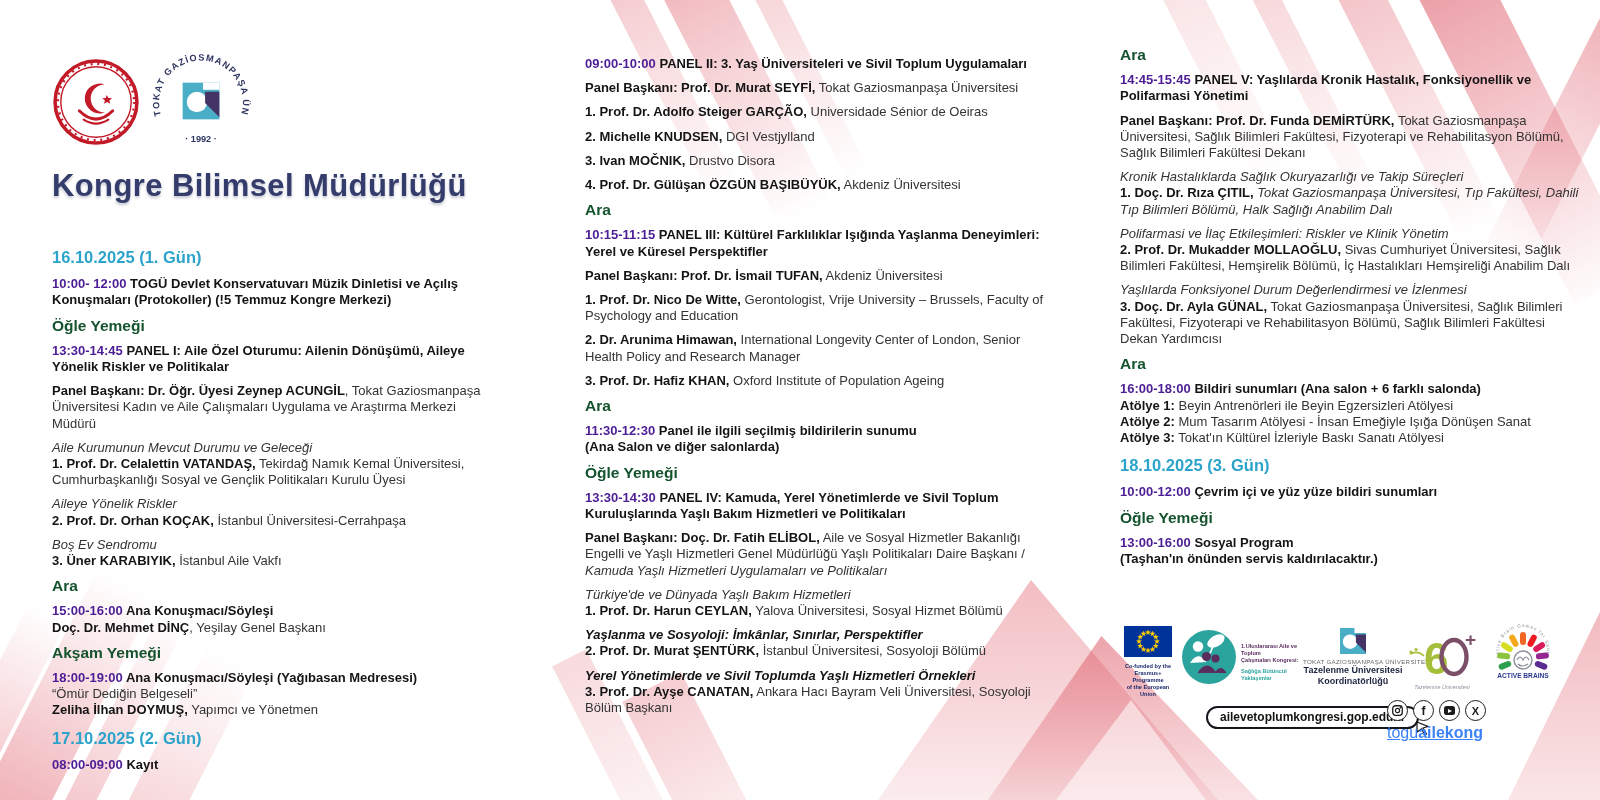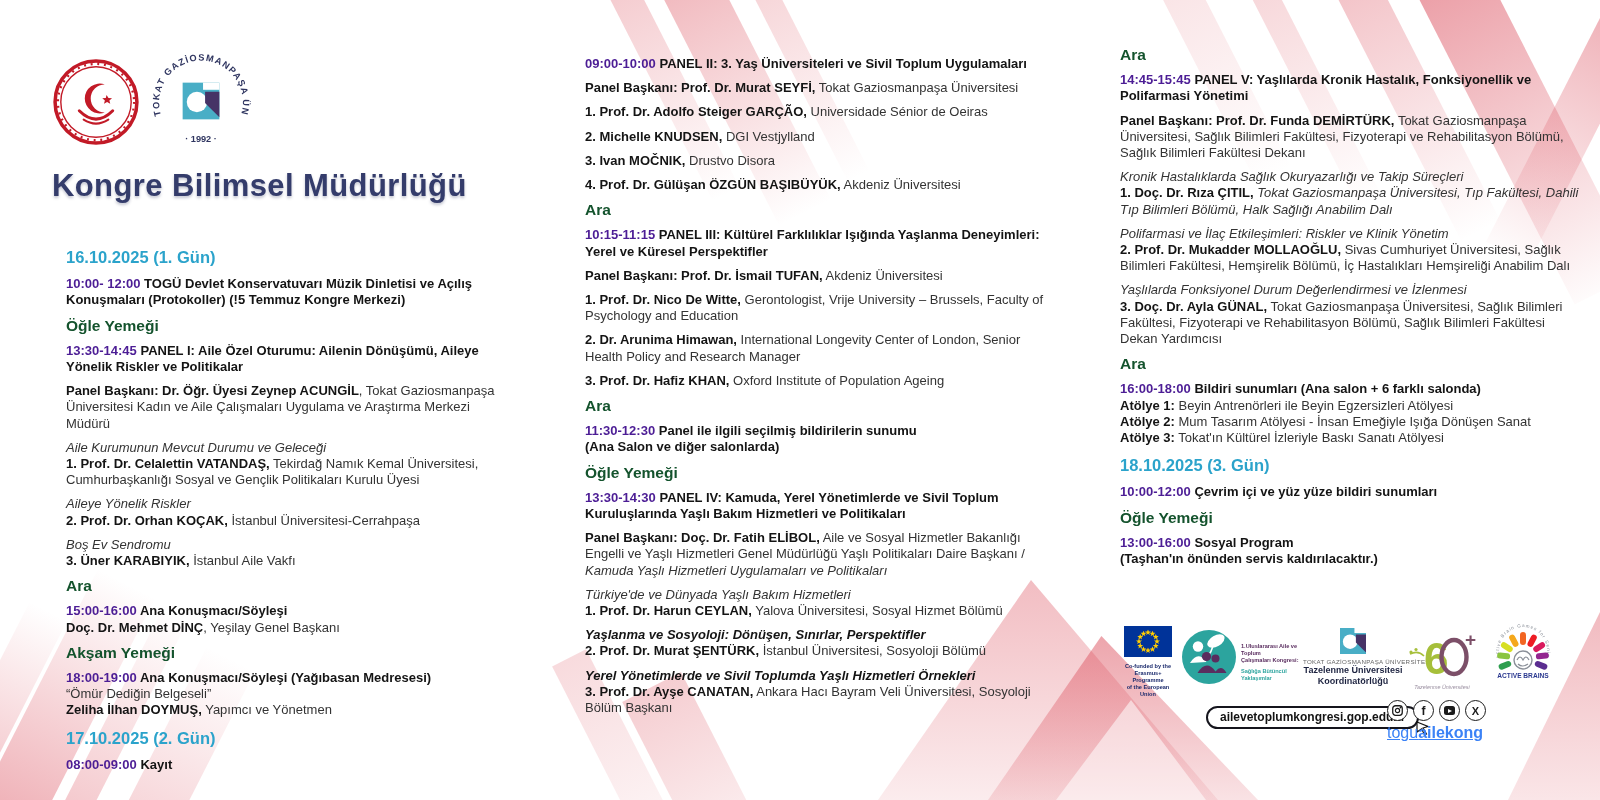--- a/index.html
+++ b/index.html
@@ -113,21 +113,21 @@
         <rect x="0" y="0" width="36" height="36" fill="#49aec6"></rect>
         <circle cx="14" cy="19" r="10" fill="#ffffff"></circle>
         <rect x="20" y="0" width="16" height="7" fill="#ffffff"></rect>
         <polygon points="22,9 36,9 36,34 22,20" fill="#463366"></polygon>
       </g>
     </svg>
   </div>
 
   <div class="page-title">Kongre Bilimsel Müdürlüğü</div>
 
-  <div class="col" style="left:66px;top:238px;width:445px;">
+  <div class="col" style="left:52px;top:238px;width:445px;">
       <div class="block block-day">
         <div class="line"><span class="seg-day">16.10.2025 (1. Gün)</span></div>
       </div>
       <div class="block">
         <div class="line"><span class="seg-time">10:00- 12:00  </span><span class="seg-b">TOGÜ Devlet Konservatuvarı Müzik Dinletisi ve Açılış Konuşmaları (Protokoller)  (!5 Temmuz Kongre Merkezi)</span></div>
       </div>
       <div class="block block-hdr">
         <div class="line"><span class="seg-hdr">Öğle Yemeği</span></div>
       </div>
       <div class="block">
@@ -221,21 +221,21 @@
         <div class="line"><span class="seg-time">13:30-14:30 </span><span class="seg-b">PANEL IV: Kamuda, Yerel Yönetimlerde ve Sivil Toplum Kuruluşlarında Yaşlı Bakım Hizmetleri ve Politikaları</span></div>
       </div>
       <div class="block">
         <div class="line"><span class="seg-b">Panel Başkanı: Doç. Dr. Fatih ELİBOL,</span><span class="seg-r"> Aile ve Sosyal Hizmetler Bakanlığı Engelli ve Yaşlı Hizmetleri Genel Müdürlüğü Yaşlı Politikaları Daire Başkanı / </span><span class="seg-i">Kamuda Yaşlı Hizmetleri Uygulamaları ve Politikaları</span></div>
       </div>
       <div class="block">
         <div class="line"><span class="seg-i">Türkiye'de ve Dünyada Yaşlı Bakım Hizmetleri</span></div>
         <div class="line"><span class="seg-b">1. Prof. Dr. Harun CEYLAN,</span><span class="seg-r"> Yalova Üniversitesi, Sosyal Hizmet Bölümü</span></div>
       </div>
       <div class="block">
-        <div class="line"><span class="seg-bi">Yaşlanma ve Sosyoloji: Dönüşen, Sınırlar, Perspektifler</span></div>
+        <div class="line"><span class="seg-bi">Yaşlanma ve Sosyoloji: İmkânlar, Sınırlar, Perspektifler</span></div>
         <div class="line"><span class="seg-b">2. Prof. Dr. Murat ŞENTÜRK,</span><span class="seg-r"> İstanbul Üniversitesi, Sosyoloji Bölümü</span></div>
       </div>
       <div class="block">
         <div class="line"><span class="seg-bi">Yerel Yönetimlerde ve Sivil Toplumda Yaşlı Hizmetleri Örnekleri</span></div>
         <div class="line"><span class="seg-b">3. Prof. Dr. Ayşe CANATAN,</span><span class="seg-r"> Ankara Hacı Bayram Veli Üniversitesi, Sosyoloji Bölüm Başkanı</span></div>
       </div>
     </div>
   <div class="col" style="left:1120px;top:38px;width:462px;">
       <div class="block block-hdr">
         <div class="line"><span class="seg-hdr">Ara</span></div>

